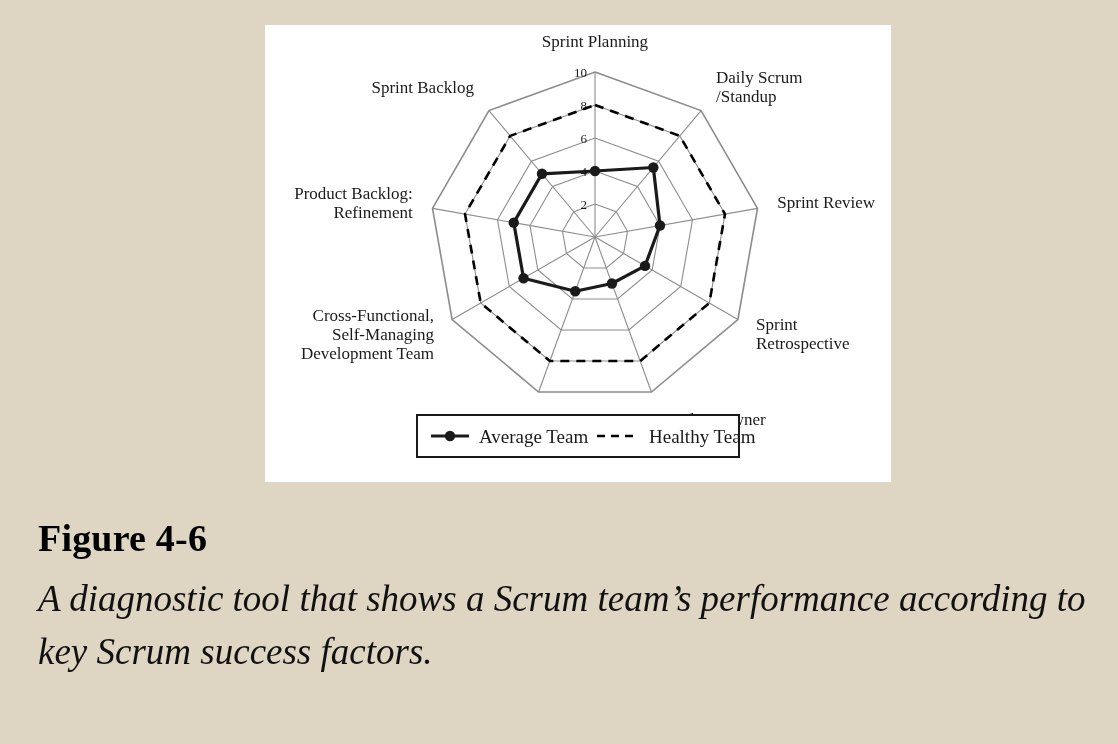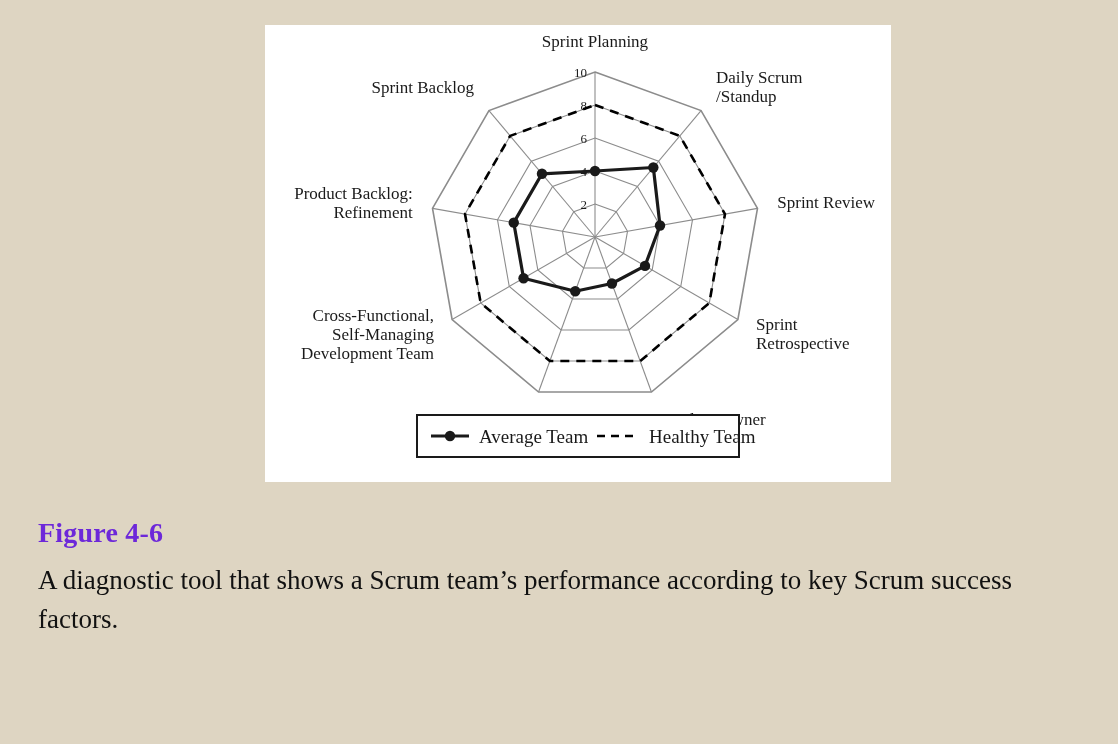--- a/index.html
+++ b/index.html
@@ -42,29 +42,30 @@
   }
   #caption-block {
     position: absolute;
     left: 38px;
     top: 518px;
     width: 1050px;
   }
   #figure-number {
     font-family: "Liberation Serif", serif;
     font-weight: bold;
-    font-size: 28px;
-    color: #6d28d9;
+    font-size: 38px;
+    color: #000000;
     letter-spacing: 0.2px;
     margin: 0 0 12px 0;
     line-height: 1.1;
   }
   #caption-text {
     font-family: "Liberation Serif", serif;
-    font-size: 27px;
+    font-style: italic;
+    font-size: 37px;
     color: #111111;
     line-height: 1.45;
     margin: 0;
   }
 </style>
 </head>
 <body>
 
 <div id="figure-card">
   <svg id="chart-svg" width="626" height="457" viewBox="0 0 626 457" xmlns="http://www.w3.org/2000/svg">

